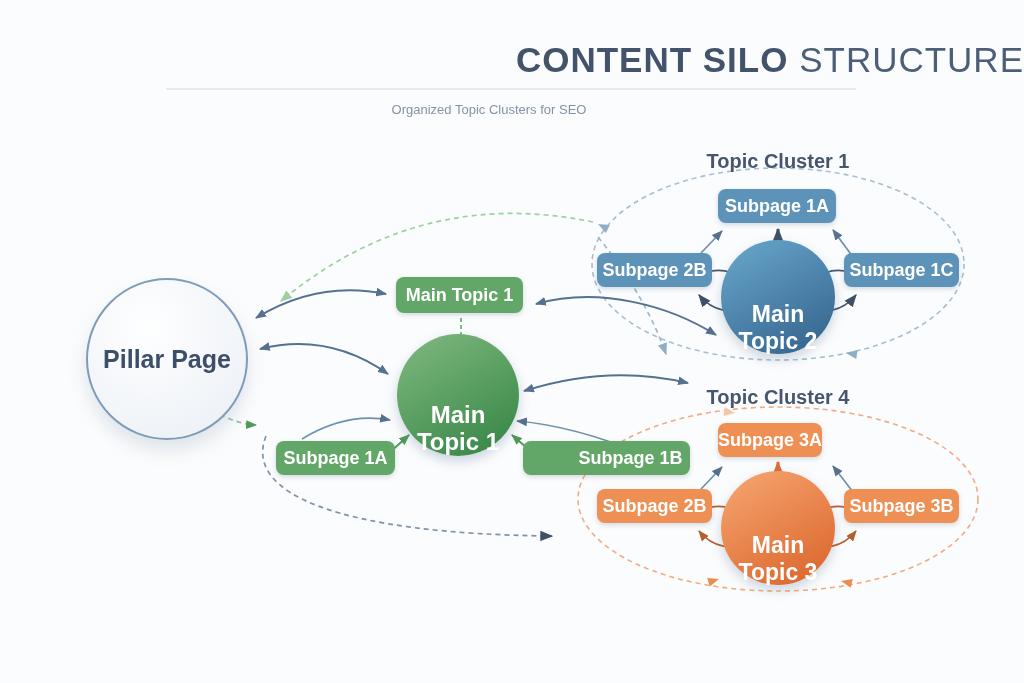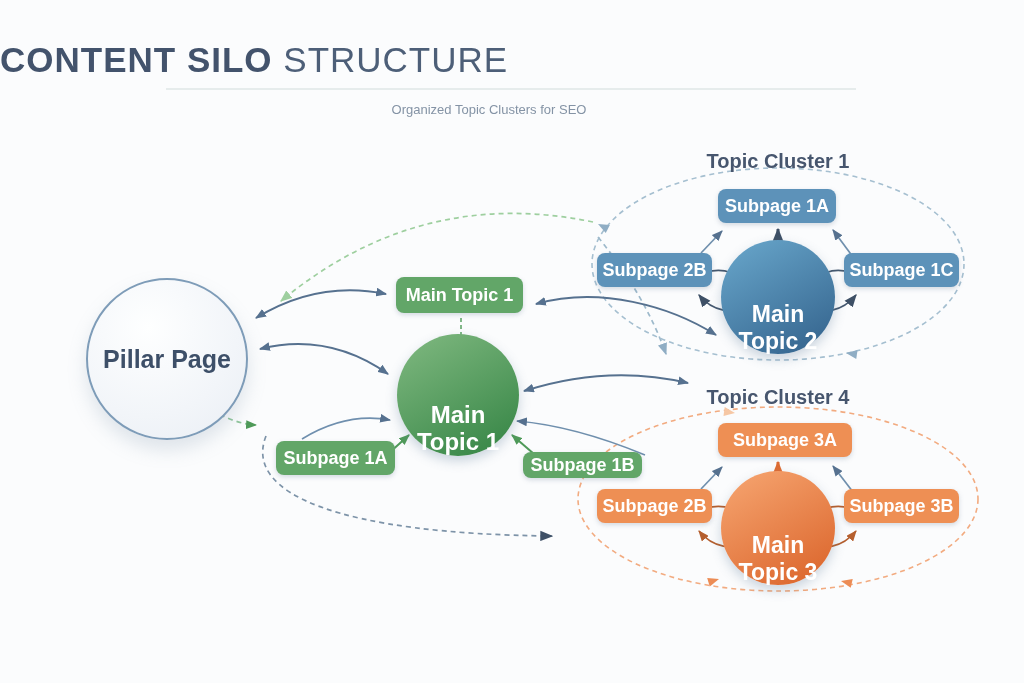--- a/index.html
+++ b/index.html
@@ -5,21 +5,21 @@
   html,body{margin:0;padding:0;background:#ffffff;}
   .stage{
     position:relative;width:1024px;height:683px;overflow:hidden;
     background:#fbfcfd;
     font-family:"Liberation Sans", sans-serif;
   }
   .abs{position:absolute;}
   .center-origin{transform:translate(-50%,-50%);}
   
   .title{
-    top:40px;left:0;width:1024px;text-align:left;
+    top:40px;left:0;width:1024px;text-align:right;
     font-size:35px;letter-spacing:1px;color:#43536c;white-space:nowrap;
   }
   .title .bold{font-weight:800;}
   .title .light{font-weight:400;color:#4d5f78;}
   .divider{top:88px;left:166px;width:690px;height:2px;background:#e6ecec;}
   .subtitle{
     top:102px;left:0;width:978px;text-align:center;
     font-size:13px;color:#8493a5;font-weight:400;
   }
   
@@ -143,40 +143,40 @@
 
   <div class="abs nbox green" style="left:396px;top:277px;width:127px;height:36px;">
     <span>Main Topic 1</span>
   </div>
   <div class="abs ncircle green" style="left:397px;top:334px;width:122px;height:122px;">
     <span class="wrap">Main Topic 1</span>
   </div>
   <div class="abs nbox green" style="left:276px;top:441px;width:119px;height:34px;">
     <span>Subpage 1A</span>
   </div>
-  <div class="abs nbox green" style="left:523px;top:452px;width:119px;height:26px;">
+  <div class="abs nbox green" style="left:523px;top:441px;width:119px;height:34px;padding-left:48px;">
     <span>Subpage 1B</span>
   </div>
 
   <div class="abs cluster-label center-origin" style="left:778px;top:161px;">Topic Cluster 1</div>
   <div class="abs nbox blue" style="left:718px;top:189px;width:118px;height:34px;">
     <span>Subpage 1A</span>
   </div>
   <div class="abs nbox blue" style="left:597px;top:253px;width:115px;height:34px;">
     <span>Subpage 2B</span>
   </div>
   <div class="abs nbox blue" style="left:844px;top:253px;width:115px;height:34px;justify-content:center;">
     <span>Subpage 1C</span>
   </div>
   <div class="abs ncircle blue" style="left:721px;top:240px;width:114px;height:114px;">
     <span class="wrap">Main Topic 2</span>
   </div>
 
   <div class="abs cluster-label center-origin" style="left:778px;top:397px;">Topic Cluster 4</div>
-  <div class="abs nbox orange" style="left:718px;top:423px;width:134px;height:34px;justify-content:center;">
+  <div class="abs nbox orange" style="left:718px;top:423px;width:104px;height:34px;justify-content:center;">
     <span>Subpage 3A</span>
   </div>
   <div class="abs nbox orange" style="left:597px;top:489px;width:115px;height:34px;">
     <span>Subpage 2B</span>
   </div>
   <div class="abs nbox orange" style="left:844px;top:489px;width:115px;height:34px;">
     <span>Subpage 3B</span>
   </div>
   <div class="abs ncircle orangec" style="left:721px;top:471px;width:114px;height:114px;">
     <span class="wrap">Main Topic 3</span>

